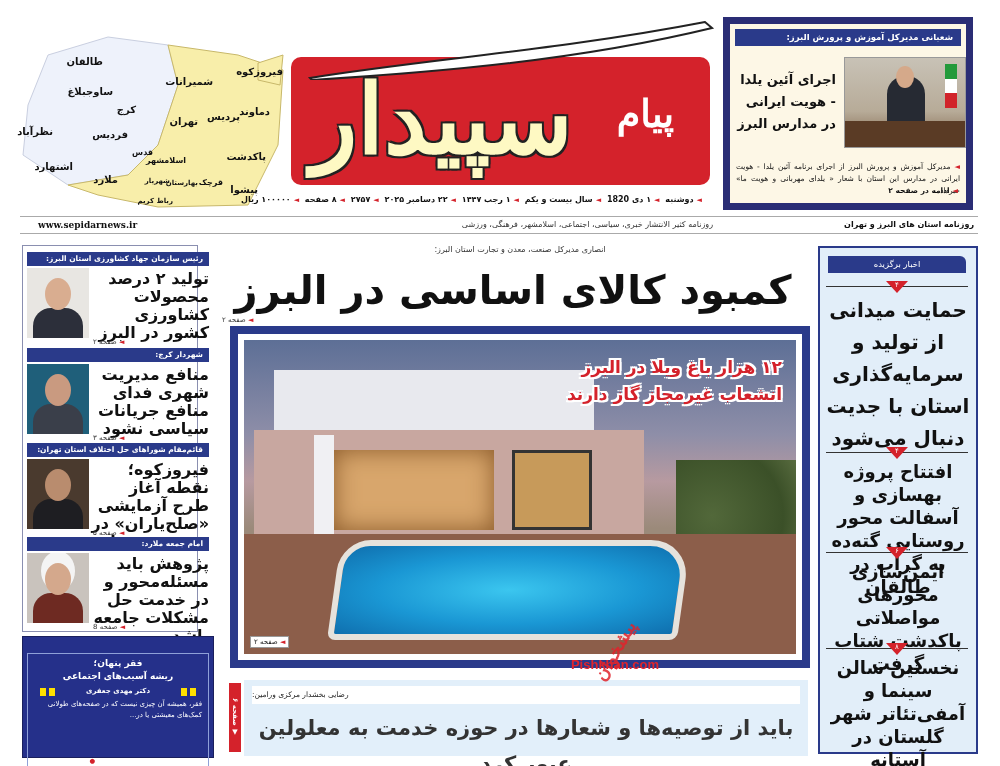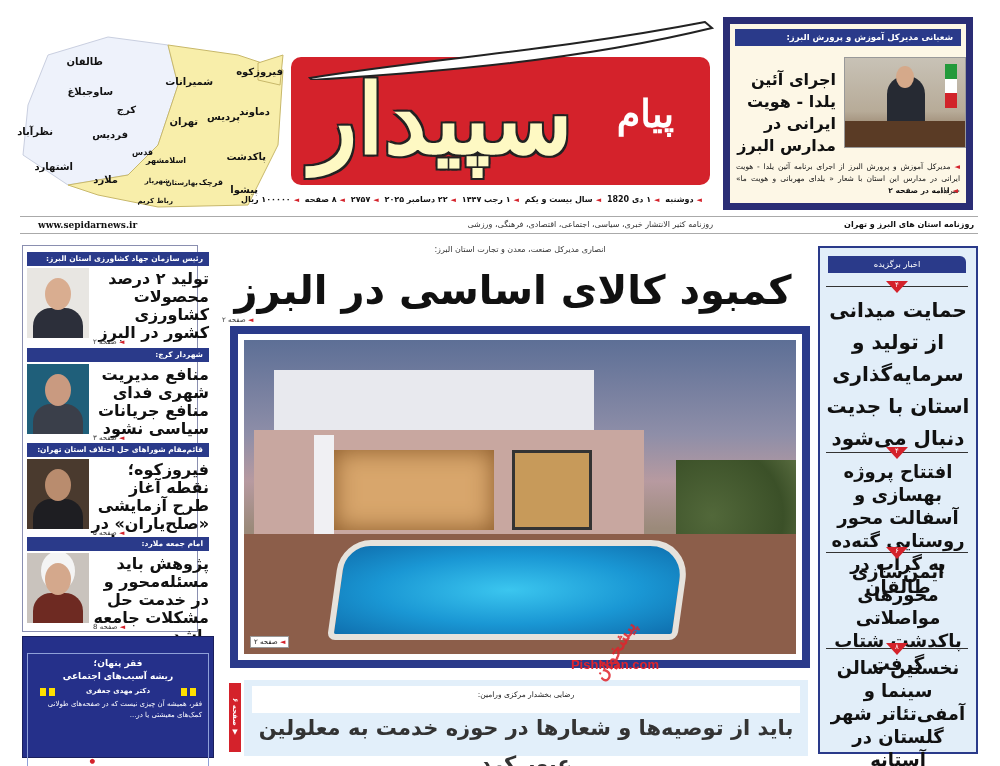--- a/index.html
+++ b/index.html
@@ -21,21 +21,21 @@
   .dateline .sep { color: #d4222b; font-size: 7px; margin: 0 3px; }
 
   .topbox { position: absolute; left: 723px; top: 17px; width: 250px; height: 193px; background: #2a2d75; padding: 7px; }
   .topbox-inner { width: 100%; height: 100%; background: #fdf7e6; position: relative; }
   .topbox-kicker { position: absolute; left: 5px; right: 5px; top: 5px; height: 17px; background: #2a3a8a; color: #fff; font-size: 8.5px; font-weight: bold; text-align: right; padding: 3px 8px; line-height: 11px; }
   .topbox-photo { position: absolute; left: 114px; top: 33px; width: 122px; height: 91px; background: linear-gradient(180deg,#c8c2b6 0%,#b7ab98 60%,#7b5f45 100%); border: 1px solid #999; overflow: hidden; }
   .topbox-photo .person { position: absolute; left: 42px; top: 18px; width: 38px; height: 50px; background: #262a33; border-radius: 18px 18px 4px 4px; }
   .topbox-photo .head { position: absolute; left: 51px; top: 8px; width: 18px; height: 22px; background: #d5a98a; border-radius: 50%; }
   .topbox-photo .desk { position: absolute; left: 0; right: 0; bottom: 0; height: 26px; background: #5a3b25; }
   .topbox-photo .flag { position: absolute; right: 8px; top: 6px; width: 12px; height: 44px; background: linear-gradient(180deg,#239a3b 33%,#fff 33%,#fff 66%,#d1232a 66%); }
-  .topbox-headline { position: absolute; right: 130px; top: 45px; width: 100px; font-size: 16px; font-weight: bold; line-height: 22px; text-align: right; color: #111; }
+  .topbox-headline { position: absolute; right: 130px; top: 45px; width: 100px; font-size: 13px; font-weight: bold; line-height: 22px; text-align: right; color: #111; }
   .topbox-body { position: absolute; left: 6px; right: 6px; top: 137px; font-size: 7.5px; line-height: 12px; text-align: justify; color: #111; }
   .topbox-body .tri { color: #d4222b; }
   .topbox-more { position: absolute; right: 8px; bottom: 8px; font-size: 7.5px; font-weight: bold; color: #111; }
   .topbox-more .tri { color: #d4222b; }
 
   .rule-row { position: absolute; left: 20px; right: 22px; top: 216px; height: 18px; border-top: 1px solid #aaa; border-bottom: 1px solid #aaa; font-size: 8px; line-height: 16px; }
   .rule-right { position: absolute; right: 4px; top: 0; font-weight: bold; }
   .rule-mid { position: absolute; right: 265px; top: 0; color: #333; }
   .rule-url { position: absolute; left: 18px; top: 0; font-family: "DejaVu Serif", serif; font-weight: bold; font-size: 9px; direction: ltr; }
 
@@ -83,21 +83,21 @@
   .villa .caption { position: absolute; right: 14px; top: 14px; text-align: right; color: #d4222b; font-weight: bold; font-size: 17px; line-height: 27px;
                     text-shadow: -2px -2px 0 #fff, 2px -2px 0 #fff, -2px 2px 0 #fff, 2px 2px 0 #fff, 0 2px 0 #fff, 0 -2px 0 #fff; }
   .villa .pgtag { position: absolute; left: 6px; bottom: 6px; background: #fff; font-size: 7px; padding: 1px 3px; border: 1px solid #999; color: #111; }
   .villa .pgtag .tri { color: #d4222b; }
 
   .watermark { position: absolute; left: 555px; top: 640px; width: 120px; text-align: center; color: #e0242c; font-weight: bold; }
   .watermark .fa { font-family: "DejaVu Serif", serif; font-size: 18px; transform: rotate(-60deg); display: inline-block; opacity: .85; }
   .watermark .en { display: block; font-family: "Liberation Sans", sans-serif; font-size: 13px; margin-top: -4px; }
 
   .bottom-story { position: absolute; left: 244px; top: 680px; width: 564px; height: 76px; background: #e2effa; }
-  .bottom-story .kick { position: absolute; left: 8px; right: 8px; top: 6px; height: 27px; background: #fff; font-size: 7.5px; line-height: 18px; text-align: center; color: #222; }
+  .bottom-story .kick { position: absolute; left: 8px; right: 8px; top: 6px; height: 18px; background: #fff; font-size: 7.5px; line-height: 18px; text-align: left; color: #222; }
   .bottom-story .head { position: absolute; left: 0; right: 0; top: 30px; text-align: center; font-size: 21px; font-weight: bold; color: #333; line-height: 36px; }
   .side-tab { position: absolute; left: 229px; top: 683px; width: 12px; height: 69px; background: #d4222b; color: #fff; font-size: 7px; font-weight: bold; writing-mode: vertical-rl; text-align: center; line-height: 12px; }
 
   
   .rightcol { position: absolute; left: 818px; top: 246px; width: 160px; height: 508px; border: 2px solid #2a3a8a; background: #e2eef9; }
   .rightcol .hdr { position: absolute; left: 8px; right: 10px; top: 8px; height: 17px; background: #2a3a8a; color: #fff; font-size: 8.5px; text-align: center; line-height: 17px; border-top-right-radius: 6px; }
   .rsep { position: absolute; left: 6px; right: 8px; height: 10px; }
   .rsep .line { position: absolute; left: 0; right: 0; top: 4px; border-top: 1px solid #333; }
   .rsep .badge { position: absolute; left: 50%; top: -1px; transform: translateX(-50%); width: 22px; height: 12px; background: #d4222b; color: #fff; font-size: 7px; text-align: center; line-height: 9px; clip-path: polygon(0 0,100% 0,50% 100%); }
   .rstory { position: absolute; left: 4px; right: 4px; text-align: center; font-weight: bold; color: #111; }
@@ -166,21 +166,21 @@
       <div class="desk"></div>
     </div>
     <div class="topbox-headline">اجرای آئین یلدا - هویت ایرانی در مدارس البرز</div>
     <div class="topbox-body"><span class="tri">◄ </span><span>مدیرکل آموزش و پرورش البرز از اجرای برنامه آئین یلدا - هویت ایرانی در مدارس این استان با شعار « یلدای مهربانی و هویت ما» خبرداد...</span></div>
     <div class="topbox-more"><span class="tri">◄ </span><span>ادامه در صفحه ۲</span></div>
   </div>
 </div>
 
 <div class="rule-row">
   <span class="rule-right">روزنامه استان های البرز و تهران</span>
-  <span class="rule-mid">روزنامه کثیر الانتشار خبری، سیاسی، اجتماعی، اقتصادی، فرهنگی، ورزشی</span>
+  <span class="rule-mid">روزنامه کثیر الانتشار خبری، سیاسی، اجتماعی، اسلامشهر، فرهنگی، ورزشی</span>
   <span class="rule-url">www.sepidarnews.ir</span>
 </div>
 
 <div class="leftcol">
   <div class="lstory" style="top:6px">
     <div class="kick">رئیس سازمان جهاد کشاورزی استان البرز:</div>
     <div class="photo">
         <div class="bg" style="background:#e8e6e2"></div>
         <div class="body" style="background:#2c2f3a"></div>
         <div class="face"></div>
@@ -247,20 +247,24 @@
   <div class="photo-inner">
     <div class="villa">
       <div class="upper"></div>
       <div class="wall"></div>
       <div class="porch"></div>
       <div class="window"></div>
       <div class="col"></div>
       <div class="trees"></div>
       <div class="deck"></div>
       <div class="pool"></div>
+      <div class="caption">
+        <div>۱۲ هزار باغ ویلا در البرز</div>
+        <div>انشعاب غیرمجاز گاز دارند</div>
+      </div>
       <div class="pgtag"><span class="tri">◄ </span><span>صفحه ۲</span></div>
     </div>
   </div>
 </div>
 
 <div class="side-tab"><span>▼ </span><span>صفحه ۶</span></div>
 <div class="bottom-story">
   <div class="kick">رضایی بخشدار مرکزی ورامین:</div>
   <div class="head">باید از توصیه‌ها و شعارها در حوزه خدمت به معلولین عبور کرد</div>
 </div>

